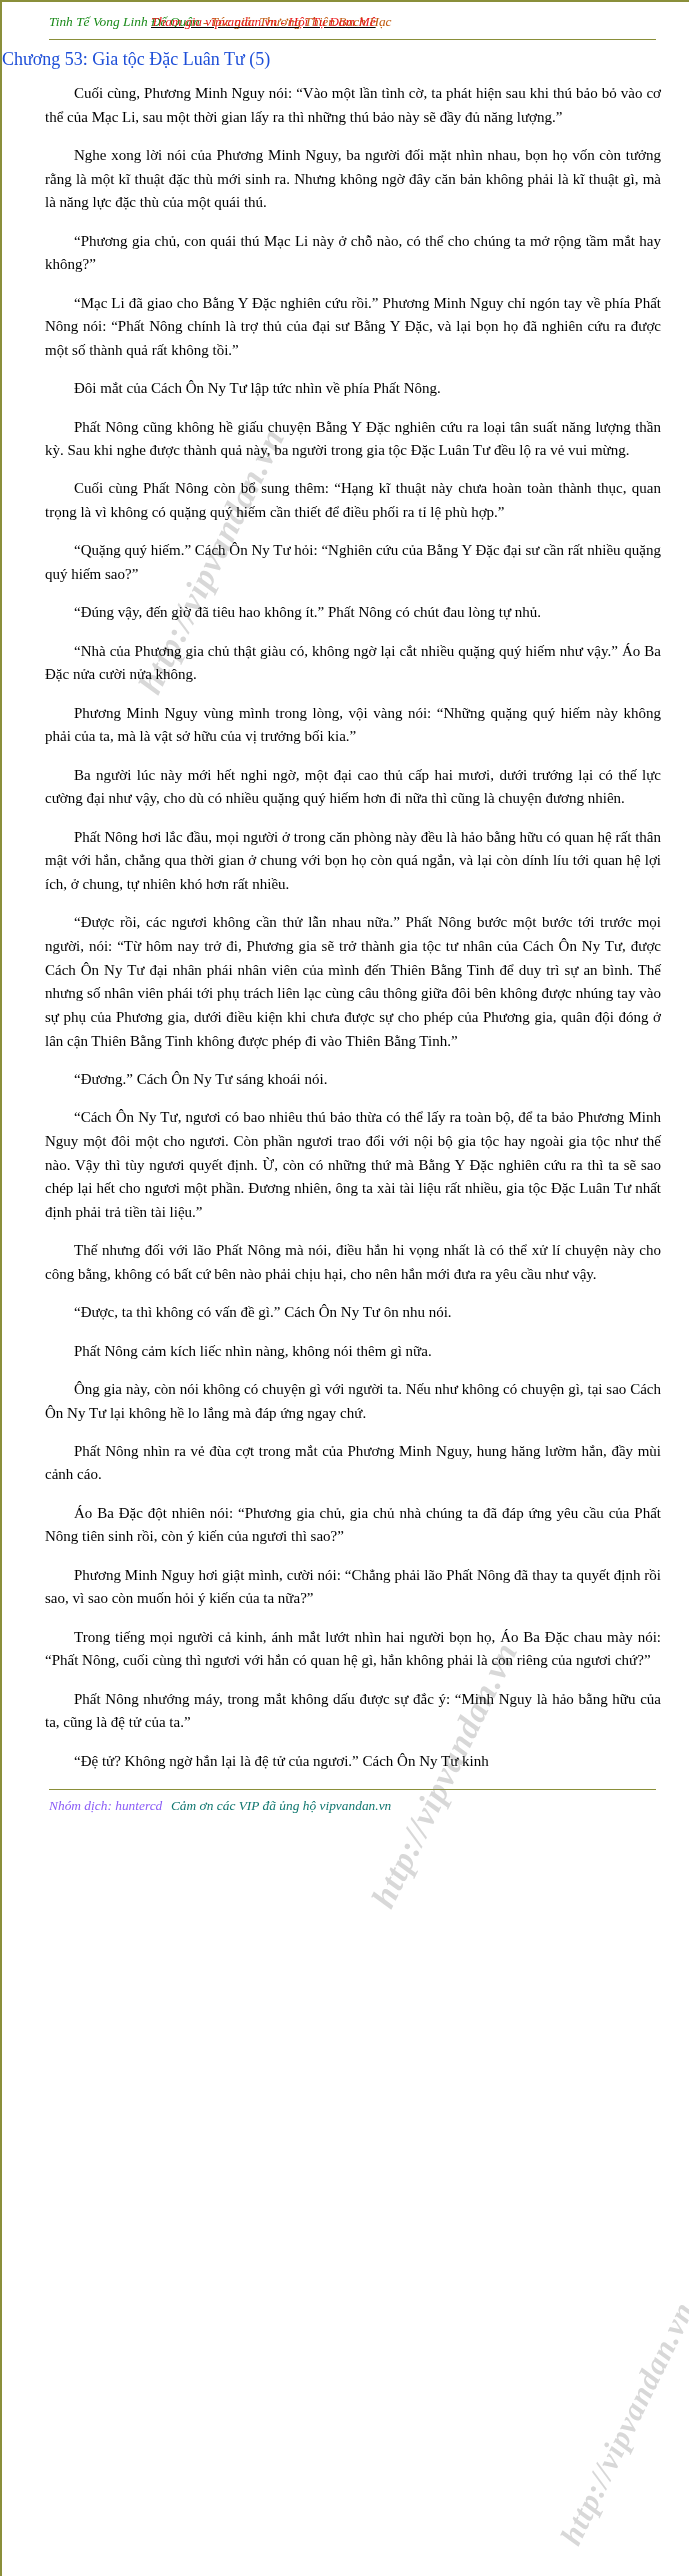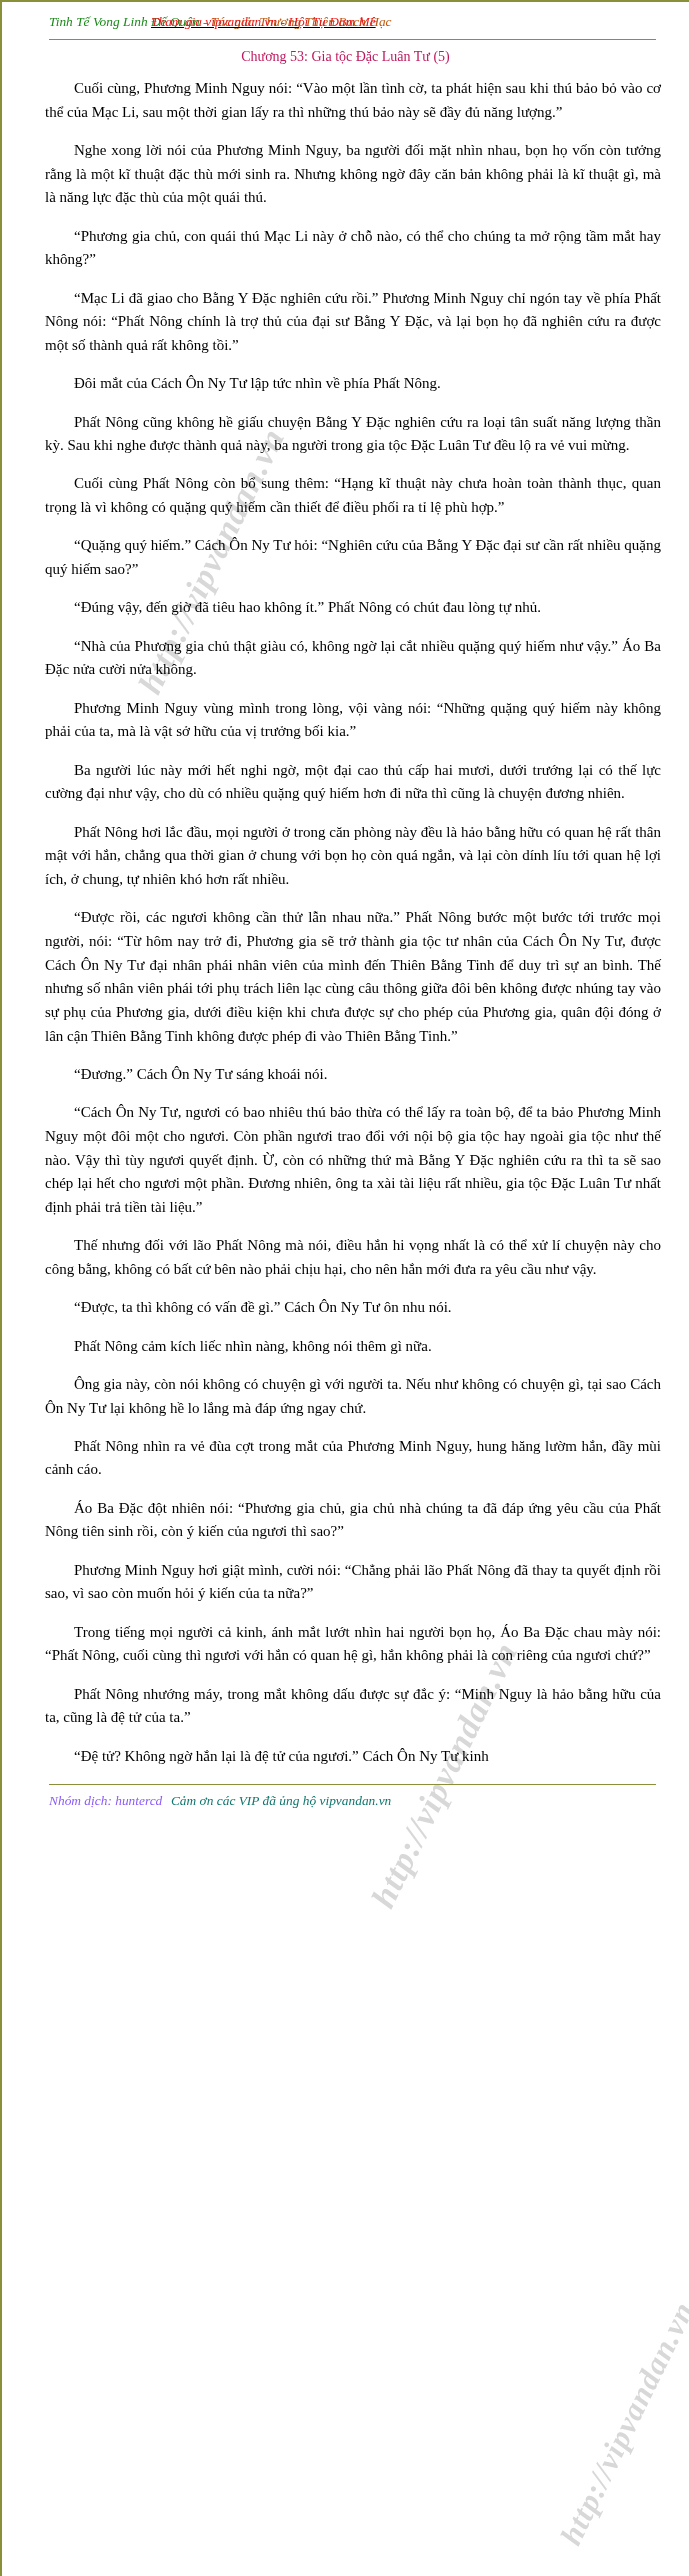--- a/index.html
+++ b/index.html
@@ -89,23 +89,22 @@
     border: 0;
     border-top: 0.9px solid #8a8f3a;
     height: 0;
   }
 
   
   .chapter-title {
     position: relative;
     z-index: 2;
     margin: 8.6px 0 12px 0;
-    text-align: center;
-    color: #be185d;
-    font-size: 14px;
+    color: #1d4ed8;
+    font-size: 18px;
     font-weight: 400;
     font-family: "Liberation Serif", "DejaVu Serif", serif;
   }
 
   
   .chapter-body {
     position: relative;
     z-index: 2;
     padding: 0 28px 0 43px;
   }

